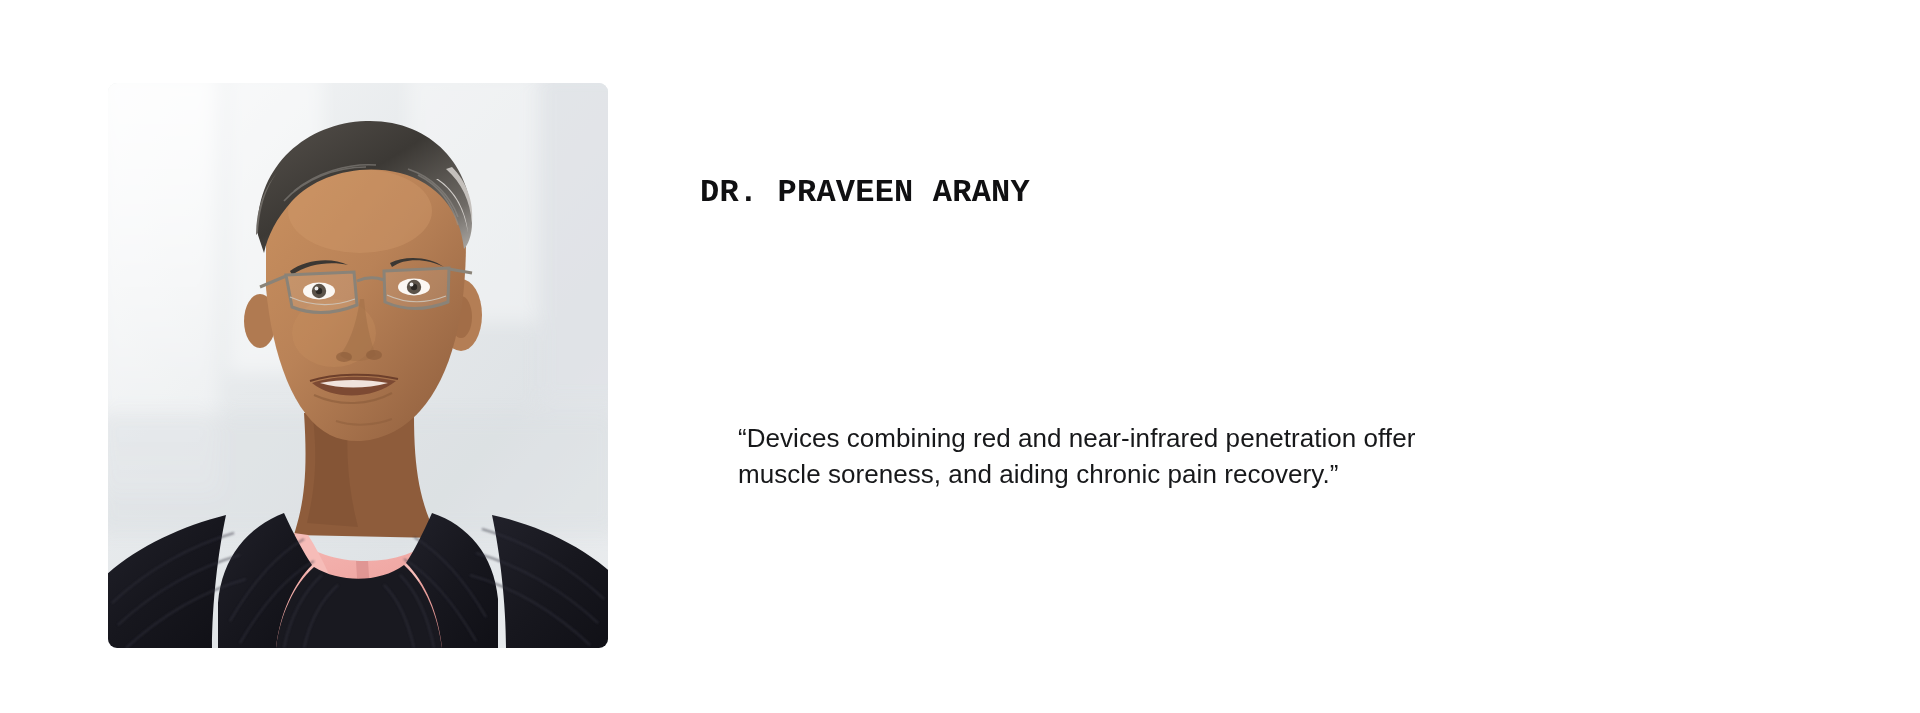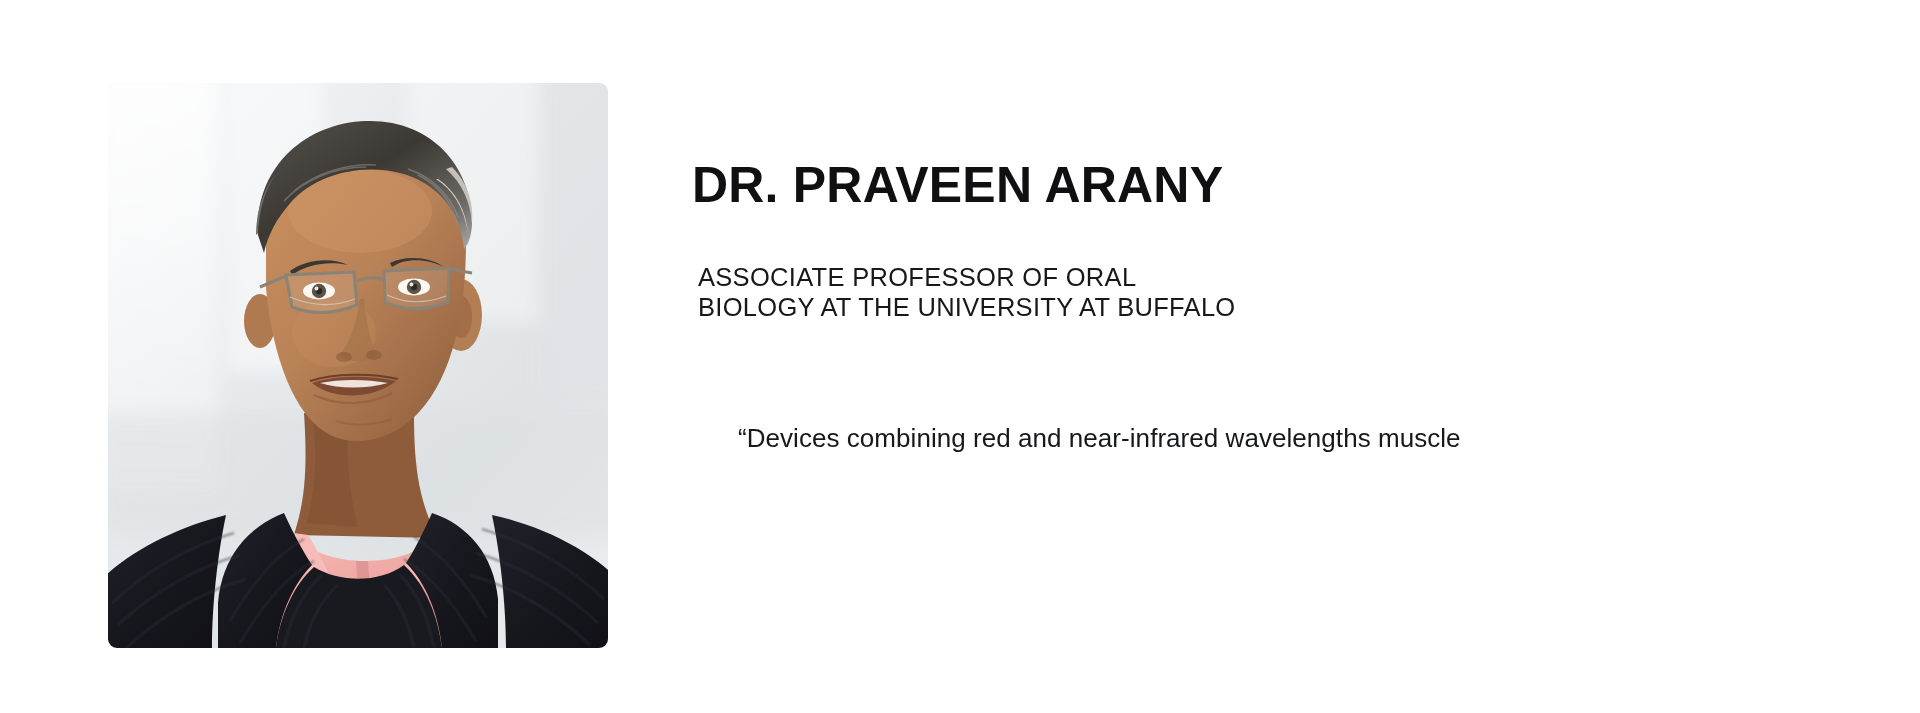--- a/index.html
+++ b/index.html
@@ -46,28 +46,29 @@
     left: 688px;
     top: 0;
     width: 1100px;
     height: 713px;
   }
 
   .person-name {
     position: absolute;
     left: 0;
     top: 158px;
-    margin: 4px;
-    font-size: 50px;
+    margin: 12px;
+    font-size: 32px;
     line-height: 46px;
     font-weight: 800;
     letter-spacing: 0.2px;
     color: #101012;
     text-transform: uppercase;
     white-space: nowrap;
+    font-family: Liberation Mono, monospace;
   }
 
   .person-title {
     position: absolute;
     left: 10px;
     top: 262px;
     width: 900px;
   }
   .person-title .title-line {
     display: block;
@@ -255,23 +256,20 @@
         <path d="M326 565 C320 534 308 508 292 492"></path>
         <path d="M306 565 C300 538 290 516 276 502"></path>
       </g>
     </svg>
   </div>
 
   <div class="text-col">
 
     <h1 class="person-name">DR. PRAVEEN ARANY</h1>
 
-    <div class="person-title">
-      <span class="title-line">ASSOCIATE PROFESSOR OF ORAL</span>
-      <span class="title-line">BIOLOGY AT THE UNIVERSITY AT BUFFALO</span>
-    </div>
 
     <blockquote class="person-quote">
-      <span class="quote-line">“Devices combining red and near-infrared wavelengths muscle</span>
+      <span class="quote-line">“Devices combining red and near-infrared penetration offer</span>
+      <span class="quote-line">muscle soreness, and aiding chronic pain recovery.”</span>
     </blockquote>
 
   </div>
 </div>
 
 </body></html>

